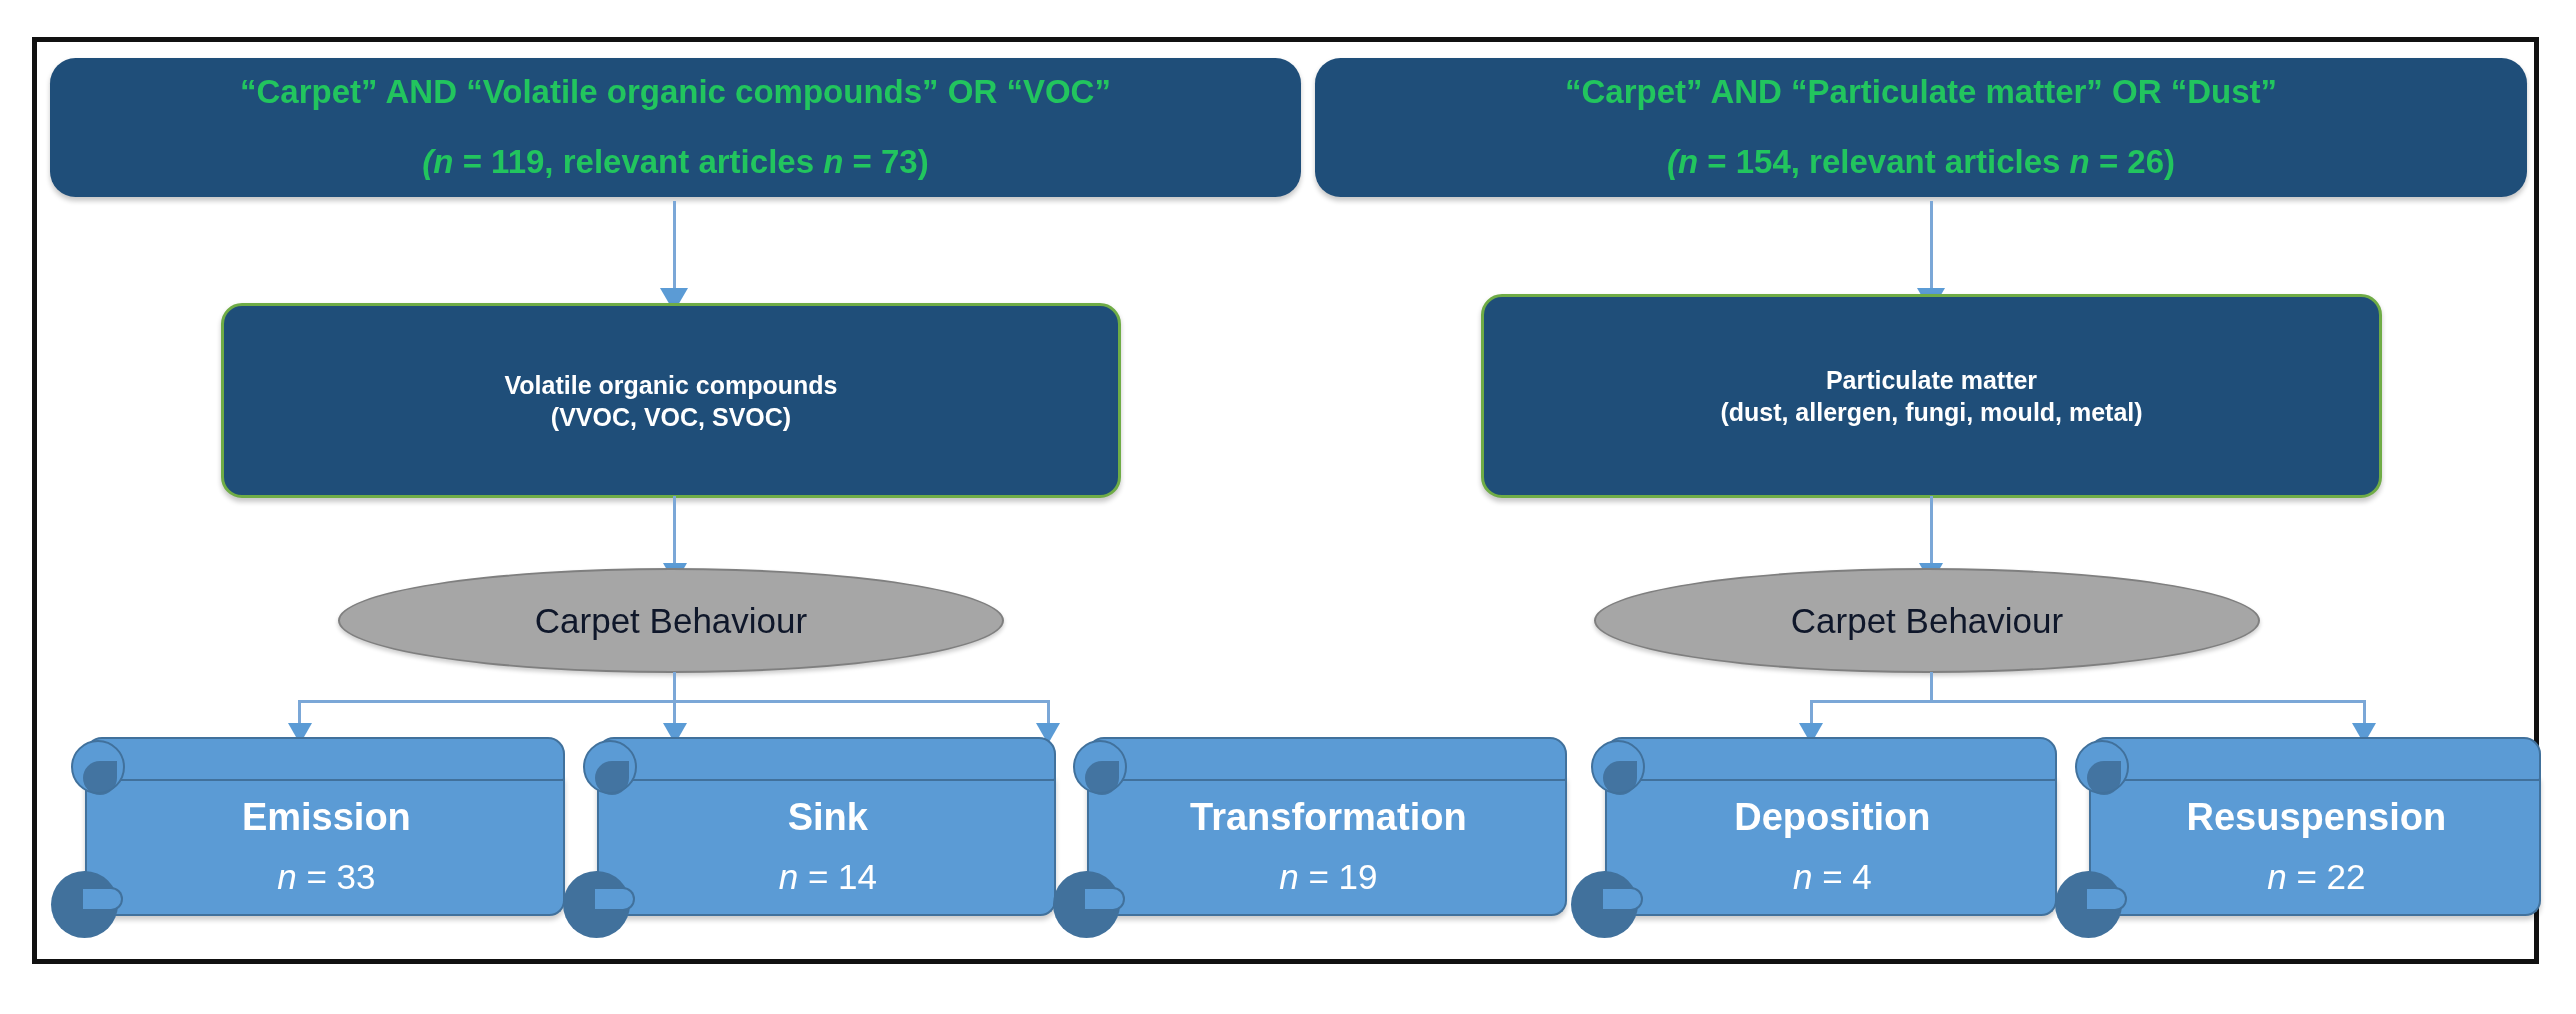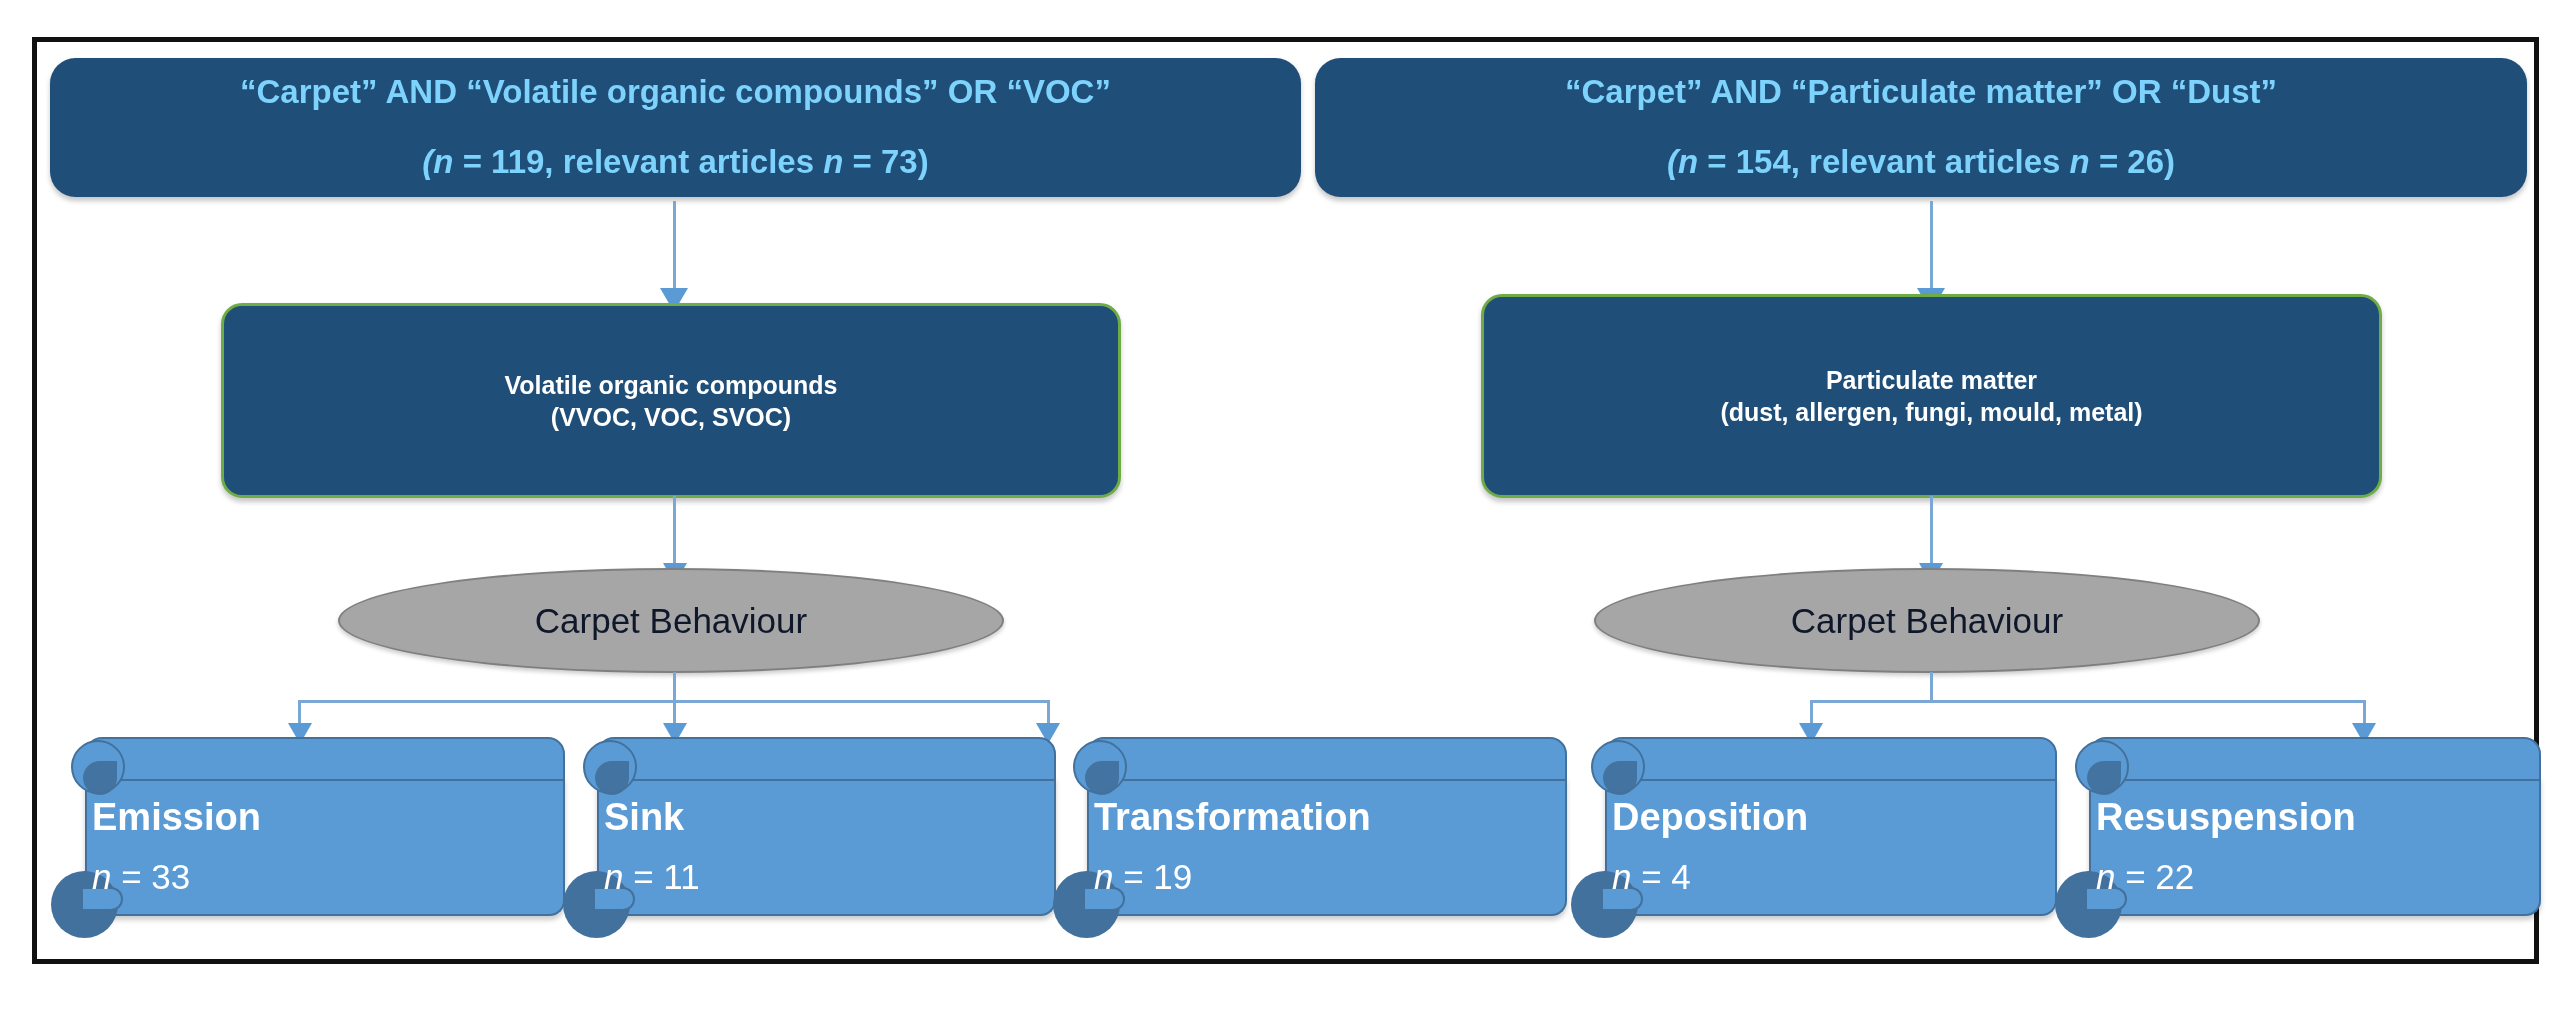--- a/index.html
+++ b/index.html
@@ -17,21 +17,21 @@
   }
 
   
   .node{position:absolute;box-sizing:border-box;display:flex;align-items:center;
         justify-content:center;text-align:center;}
 
   
   .querybox{
     background:#1F4E79;
     border-radius:25.5px;
-    color:#7dd3fc;
+    color:#22c55e;
     font-weight:bold;
     font-size:33px;
     line-height:1.30;
     padding:7px 28px;
     box-shadow:0 3.5px 5px rgba(0,0,0,.22);
   }
   .querybox .l2{font-weight:bold;margin-top:27px;}
 
   
   .catbox{
@@ -91,21 +91,21 @@
     box-sizing:border-box;
   }
   .scroll .botcurl-in{
     position:absolute;left:28px;bottom:23px;width:40px;height:24px;
     background:#5B9BD5;border:2.1px solid #41719C;
     border-radius:0 18.4px 18.4px 0;border-left:none;
     box-sizing:border-box;
   }
   .scroll .txt{
     position:absolute;left:37px;right:4.3px;top:40px;bottom:18.4px;
-    display:flex;flex-direction:column;justify-content:center;
+    display:flex;flex-direction:column;align-items:center;justify-content:center;
     color:#ffffff;line-height:1.30;z-index:6;
   }
   .scroll .t1{font-size:38px;font-weight:bold;}
   .scroll .t2{font-size:35px;font-weight:normal;margin-top:11.3px;}
   .scroll .t2 em{font-style:italic;}
 
   
   .vline{position:absolute;width:2.8px;background:#7BA7D7;}
   .hline{position:absolute;height:2.8px;background:#7BA7D7;}
   .arrowhead{
@@ -170,21 +170,21 @@
 
   <div class="scroll" style="left:567px;top:737px;width:489px;height:197px;">
     <div class="body"></div>
     <div class="botcurl"></div>
     <div class="botcurl-in"></div>
     <div class="topbar"></div>
     <div class="topcurl"></div>
     <div class="topcurl-in"></div>
     <div class="txt">
       <div class="t1">Sink</div>
-      <div class="t2"><em>n</em><span> = 11</span></div>
+      <div class="t2"><em>n</em><span> = 14</span></div>
     </div>
   </div>
 
   <div class="scroll" style="left:1057px;top:737px;width:510px;height:197px;">
     <div class="body"></div>
     <div class="botcurl"></div>
     <div class="botcurl-in"></div>
     <div class="topbar"></div>
     <div class="topcurl"></div>
     <div class="topcurl-in"></div>

